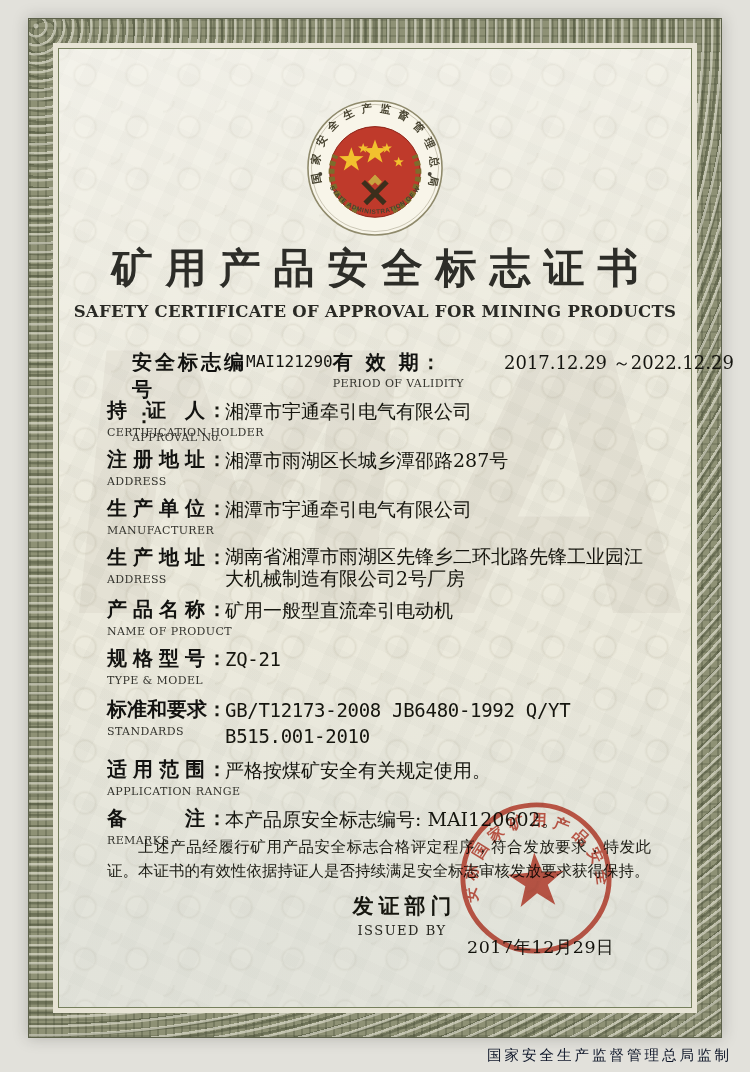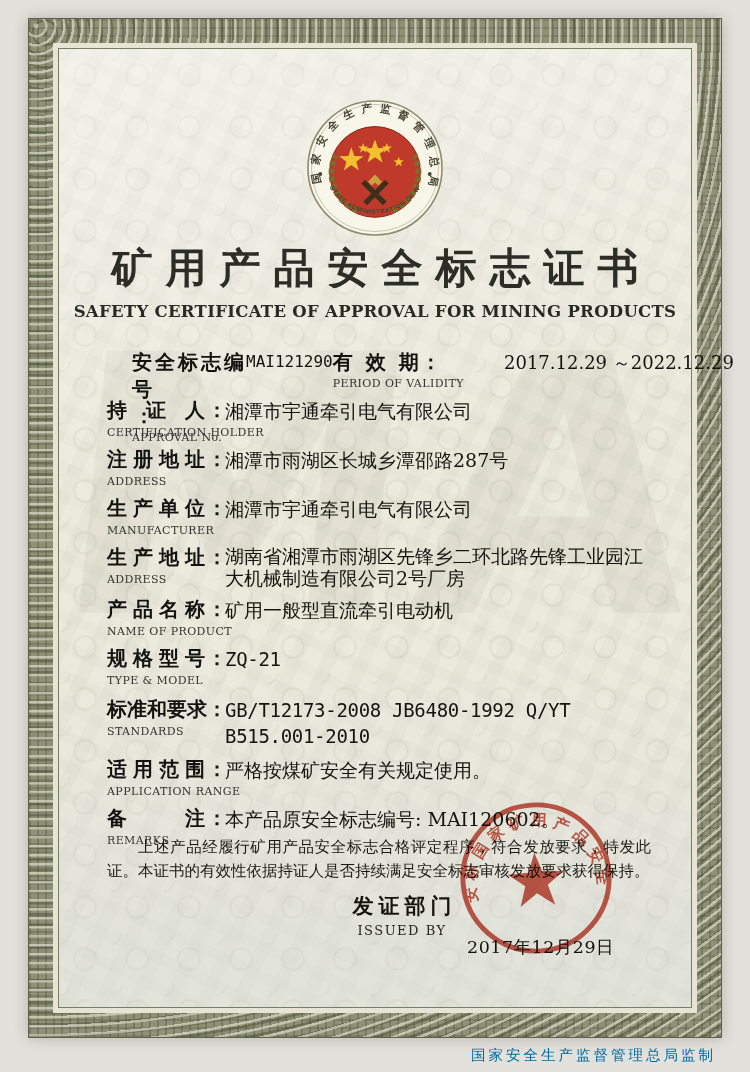--- a/index.html
+++ b/index.html
@@ -72,21 +72,21 @@
     font-size:15.5px;line-height:24px;text-indent:2em;text-align:justify;color:#1b1b13;}
   
   .issued{position:absolute;left:288px;top:843px;width:110px;text-align:center;}
   .issued-cn{font-size:21px;font-weight:600;letter-spacing:5px;padding-left:5px;color:#15150e;white-space:nowrap;}
   .issued-en{font-size:13px;letter-spacing:1.5px;margin-top:3px;color:#26261f;white-space:nowrap;}
   .stamp{position:absolute;left:398px;top:750px;width:158px;height:158px;
     opacity:0.9;mix-blend-mode:multiply;transform:rotate(-4deg);}
   .issue-date{position:absolute;left:408px;top:886px;font-size:17.5px;color:#12120c;
     letter-spacing:0.5px;white-space:nowrap;}
   
-  .publisher{position:absolute;right:34px;bottom:7px;font-size:14.5px;letter-spacing:3px;color:#0369a1;z-index:10;}
+  .publisher{position:absolute;right:18px;bottom:7px;font-size:14.5px;letter-spacing:3px;color:#0f172a;z-index:10;}
 </style>
 </head>
 <body>
 
 <div class="frame">
   <div class="paper">
 
     <div class="big-watermark">MA</div>
 
     <svg class="emblem" viewBox="0 0 140 140">

